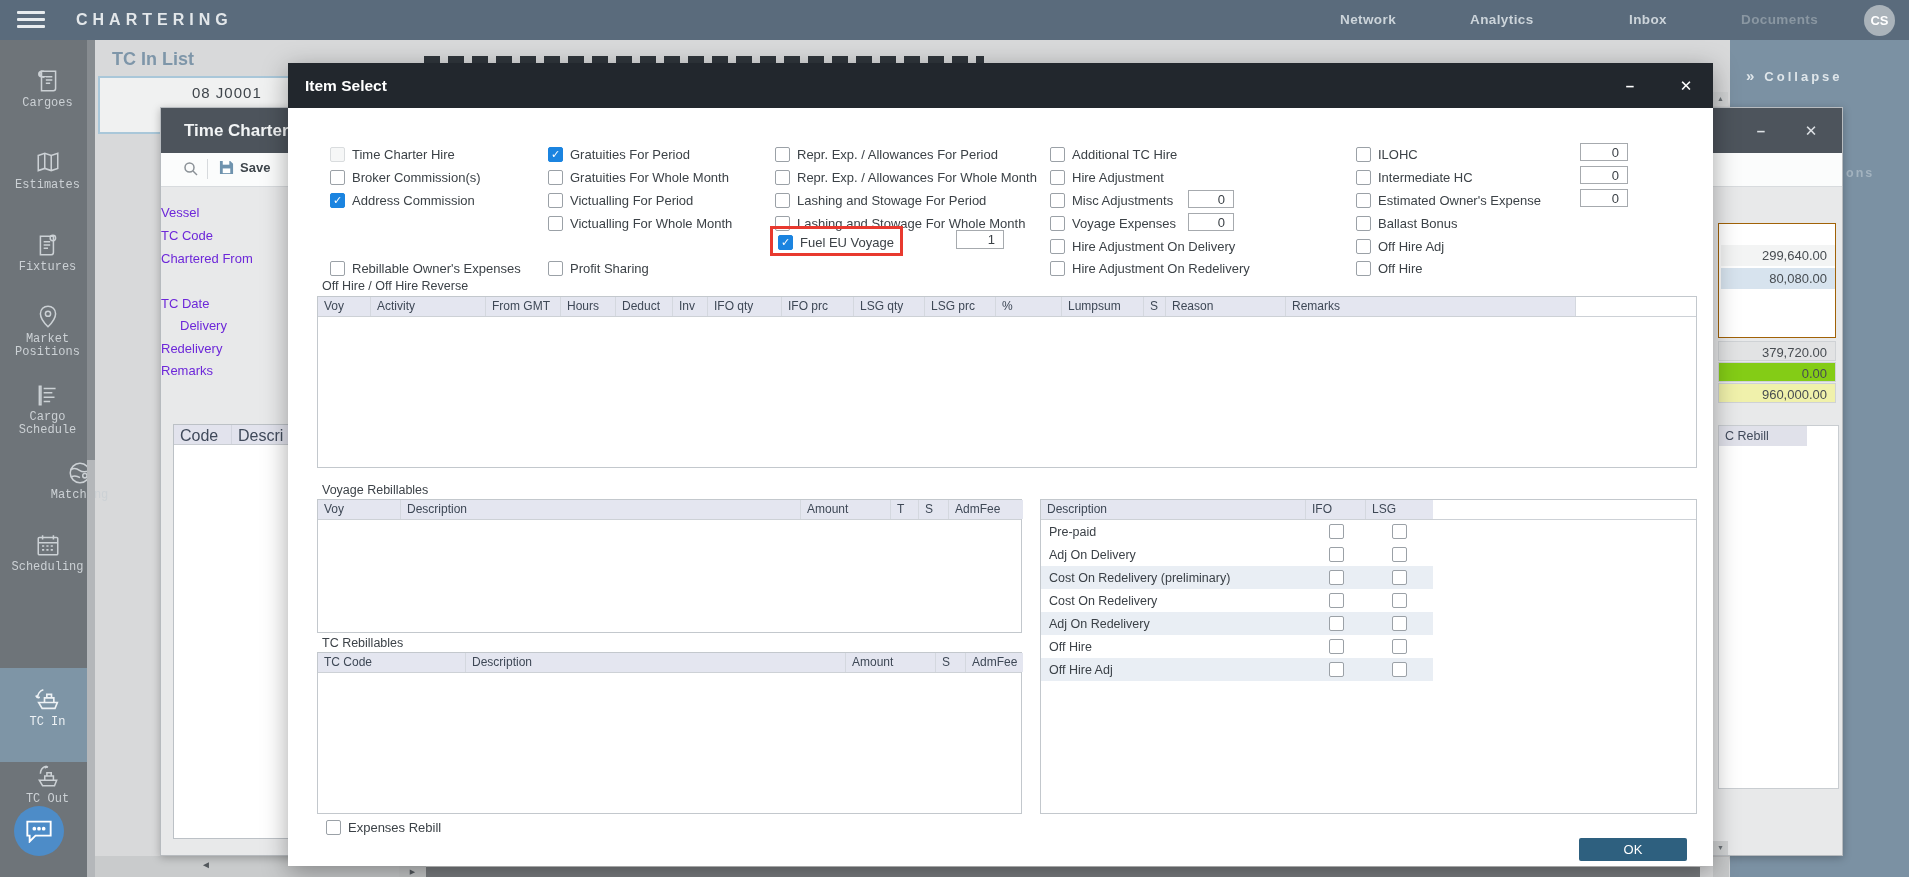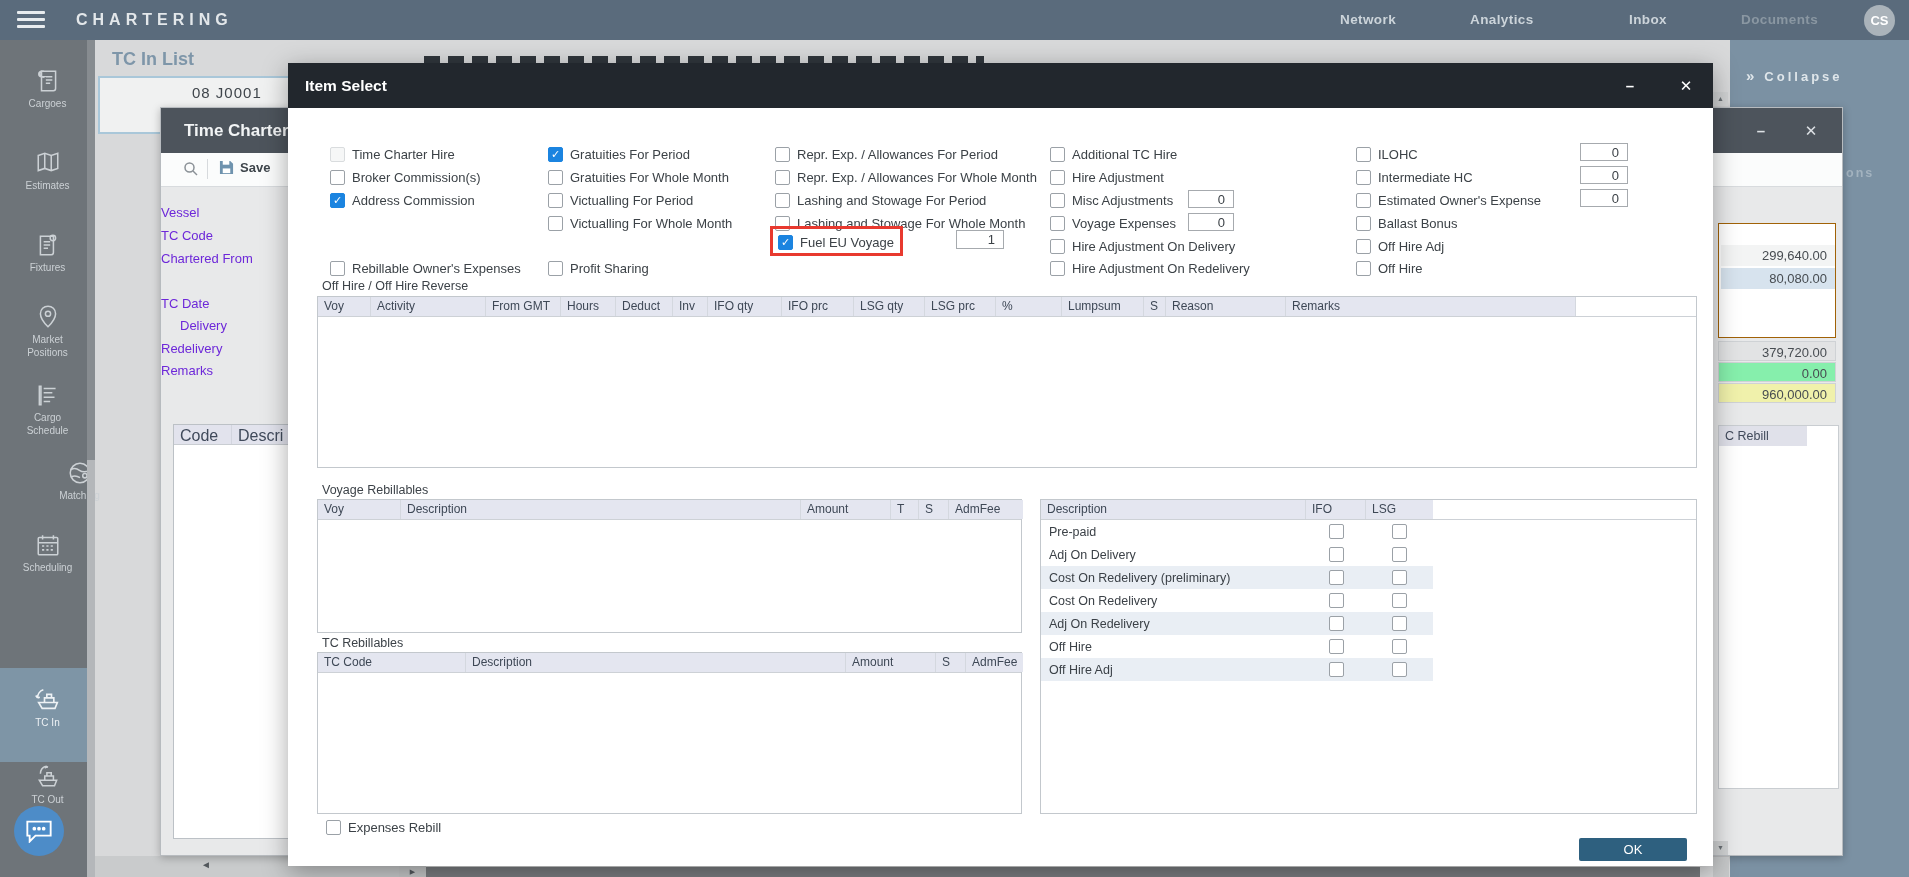--- a/index.html
+++ b/index.html
@@ -12,21 +12,21 @@
   .burger i{display:block;height:3px;background:#e8ecef;margin-bottom:4px;border-radius:1px;}
   .brand{position:absolute;left:76px;top:11px;font-size:16px;font-weight:bold;letter-spacing:5px;color:#e3e7ea;}
   .topnav{position:absolute;top:12px;font-size:13.5px;font-weight:bold;color:#ccd4da;letter-spacing:.4px;cursor:pointer;}
   .topnav.dim{color:#8a97a2;}
   .avatar{position:absolute;left:1864px;top:5px;width:31px;height:31px;border-radius:50%;background:#aab3ba;
           color:#fff;font-weight:bold;font-size:13px;text-align:center;line-height:31px;}
   
   .sidebar{position:absolute;left:0;top:40px;width:95px;height:837px;background:#6e7479;z-index:20;}
   .sitem{position:absolute;left:0;width:95px;text-align:center;color:#ccd1d5;cursor:pointer;}
   .sitem svg{display:block;margin:0 auto 3px auto;stroke:#ccd1d5;fill:none;stroke-width:1.4;}
-  .sitem .slabel{font-size:10px;line-height:13px;}
+  .sitem .slabel{font-size:12px;line-height:13px;font-family:Liberation Mono, monospace;}
   .sitem.active{background:#7e95a6;color:#eef2f5;padding-top:17px;}
   .sitem.active svg{stroke:#eef2f5;}
   .sscroll-track{position:absolute;left:87px;top:0;width:8px;height:837px;background:#b4b7ba;}
   .sscroll-thumb{position:absolute;left:87px;top:0;width:8px;height:420px;background:#878c90;}
   .chatfab{position:absolute;left:14px;top:766px;width:50px;height:50px;border-radius:50%;background:#4d8cc8;cursor:pointer;}
   .chatfab svg{position:absolute;left:11px;top:13px;stroke:#fff;fill:none;stroke-width:1.6;}
   
   .pagetitle{position:absolute;left:112px;top:49px;font-size:18px;font-weight:bold;color:#7e96a9;z-index:1;}
   .selrow{position:absolute;left:98px;top:76px;width:312px;height:58px;background:#f0f1f1;border:2px solid #a9c7d9;z-index:1;box-sizing:border-box;}
   .selrow .seltext{position:absolute;left:92px;top:6px;font-size:15px;color:#3f454b;letter-spacing:1px;}
@@ -254,21 +254,21 @@
       <div class="th">
         <span style="width:58px;">Code</span>
         <span style="flex:1;border-right:none;">Descri</span>
       </div>
     </div>
     <div class="numbox">
       <div class="ncell" style="left:2px;top:21px;width:114px;background:#f3f4f4;">299,640.00</div>
       <div class="ncell" style="left:2px;top:44px;width:114px;background:#d7e3ee;">80,080.00</div>
     </div>
     <div class="ncell" style="left:1557px;top:233px;width:118px;height:20px;background:#e2e3e4;border:1px solid #cfd2d5;">379,720.00</div>
-    <div class="ncell" style="left:1557px;top:254px;width:118px;height:20px;background:#86efac;border:1px solid #cfd2d5;">0.00</div>
+    <div class="ncell" style="left:1557px;top:254px;width:118px;height:20px;background:#84cc16;border:1px solid #cfd2d5;">0.00</div>
     <div class="ncell" style="left:1557px;top:275px;width:118px;height:20px;background:#f0f1ab;border:1px solid #cfd2d5;">960,000.00</div>
     <div class="rebilltbl">
       <div class="hcell">C Rebill</div>
     </div>
   </div>
 
   <div class="modal">
     <div class="mhead">
       <div class="mtitle">Item Select</div>
       <div class="mctl" style="left:1320px;">–</div>

